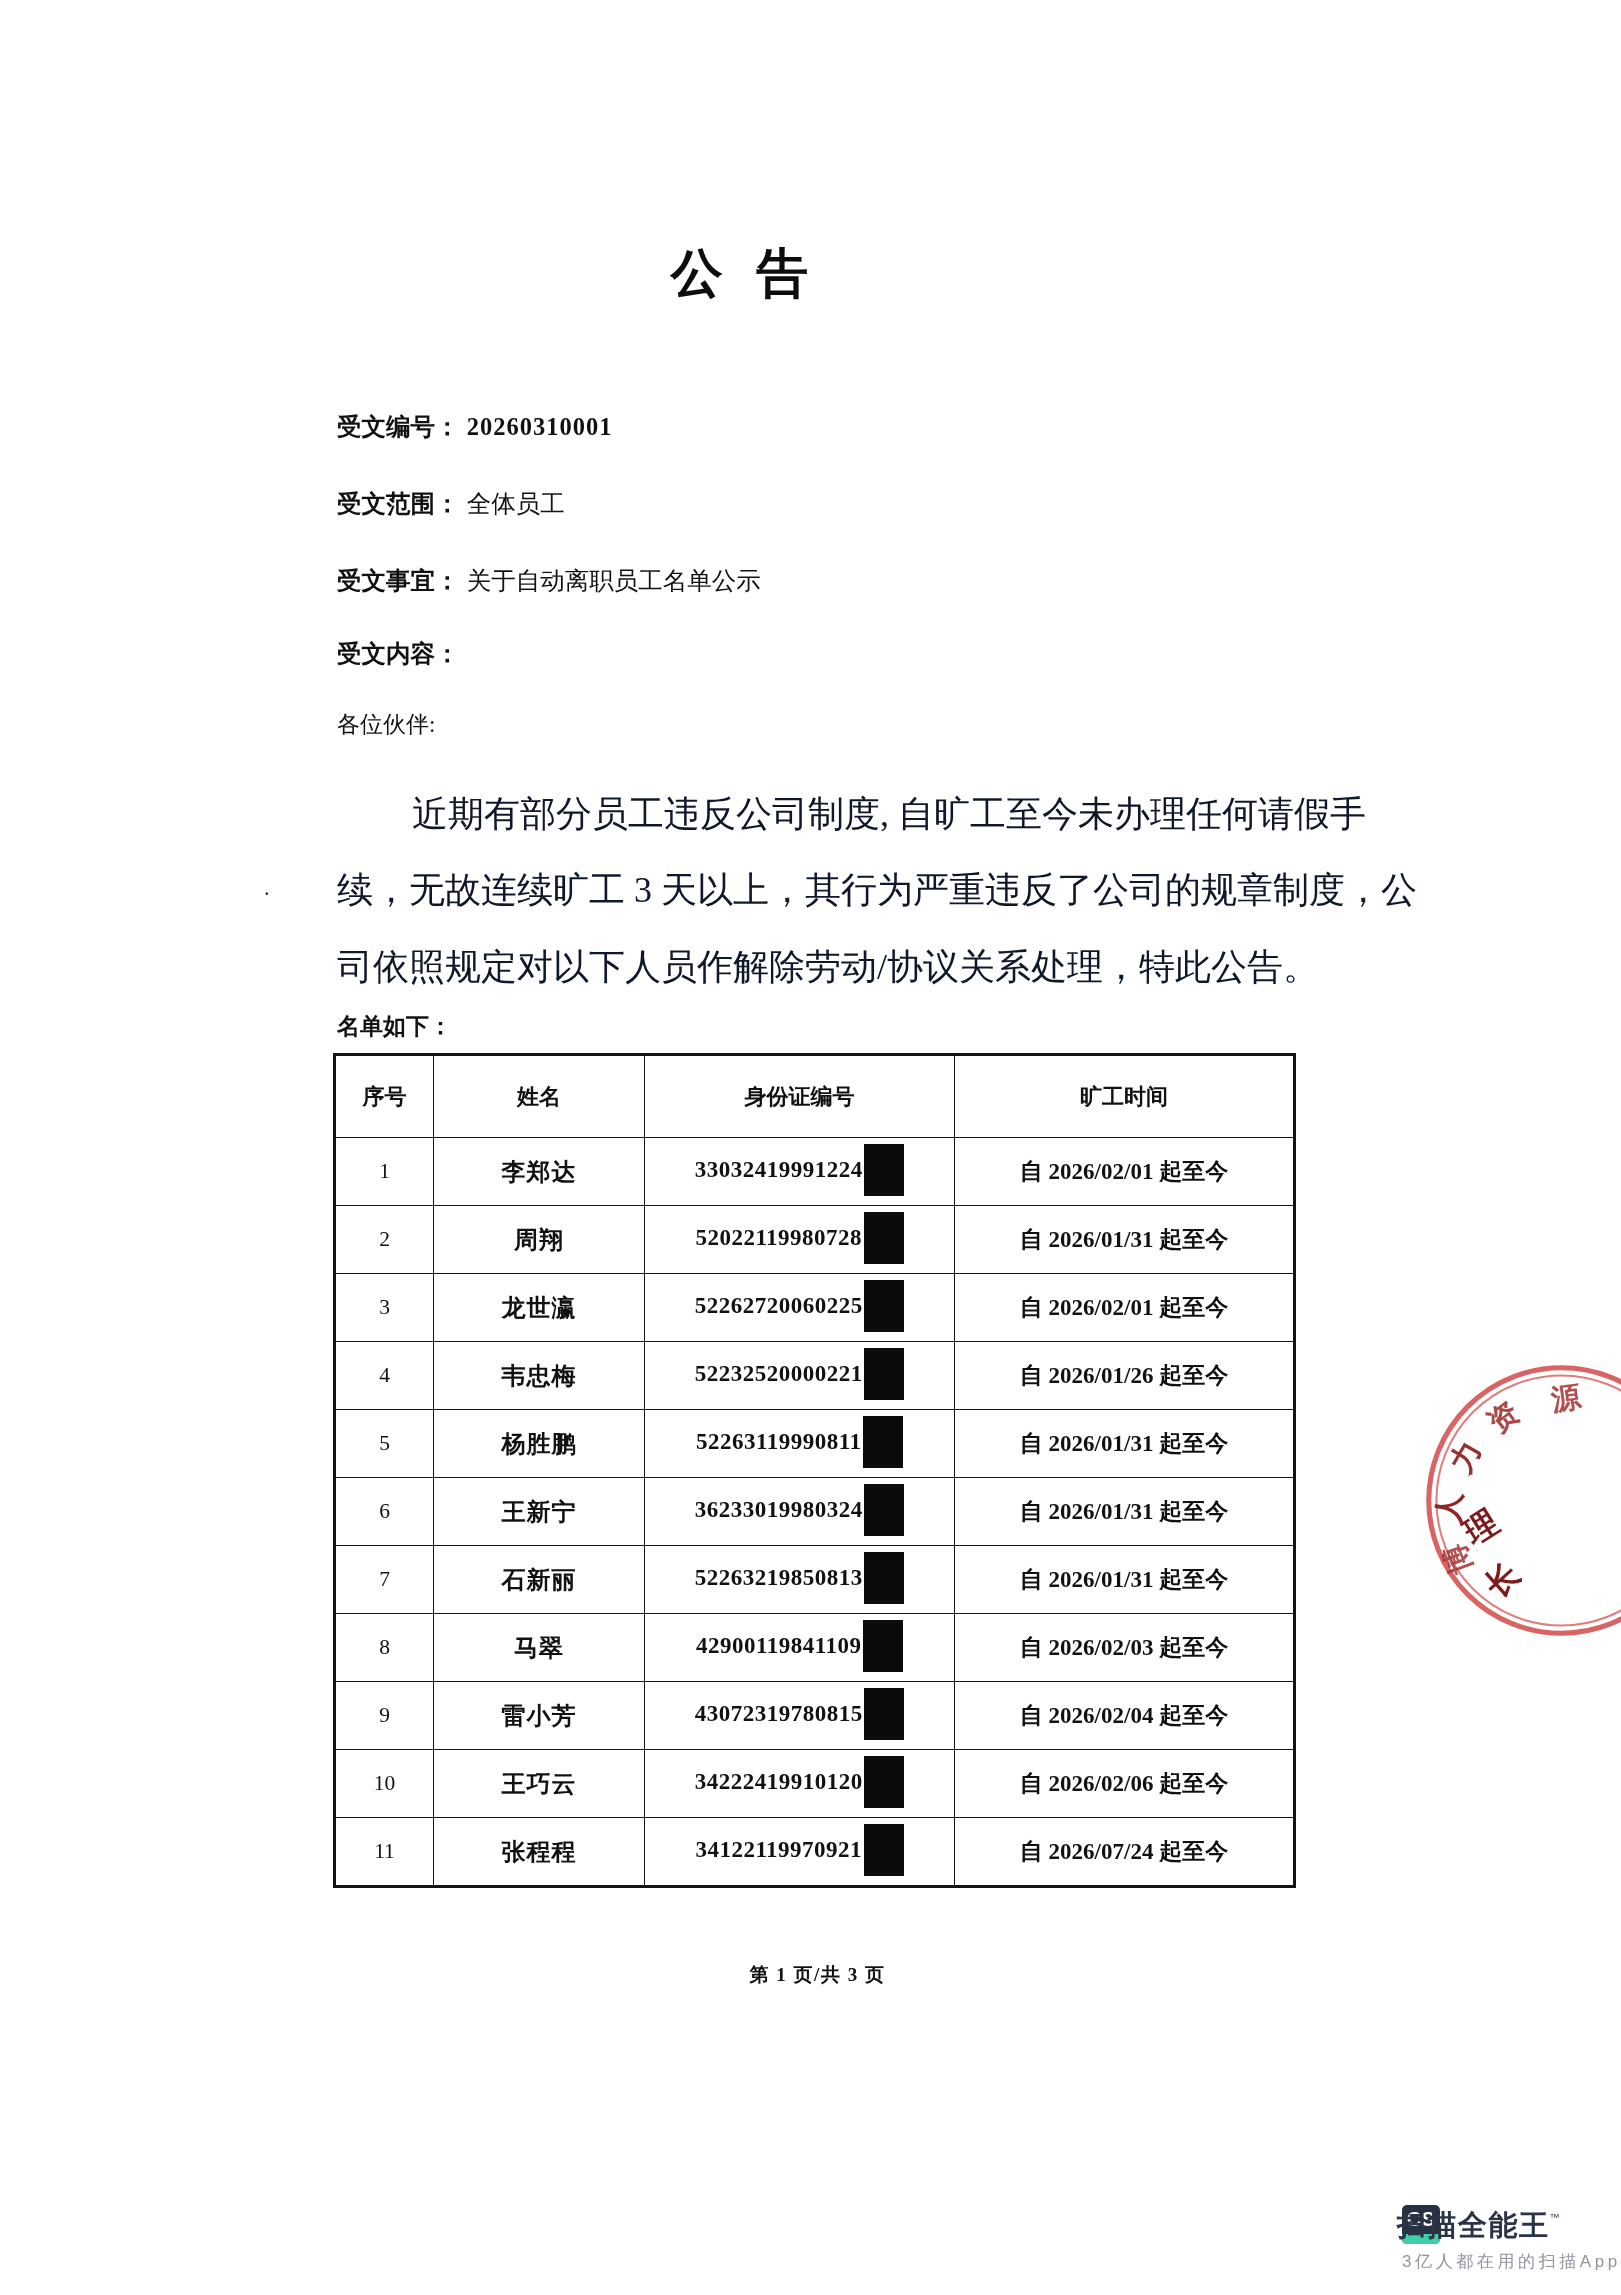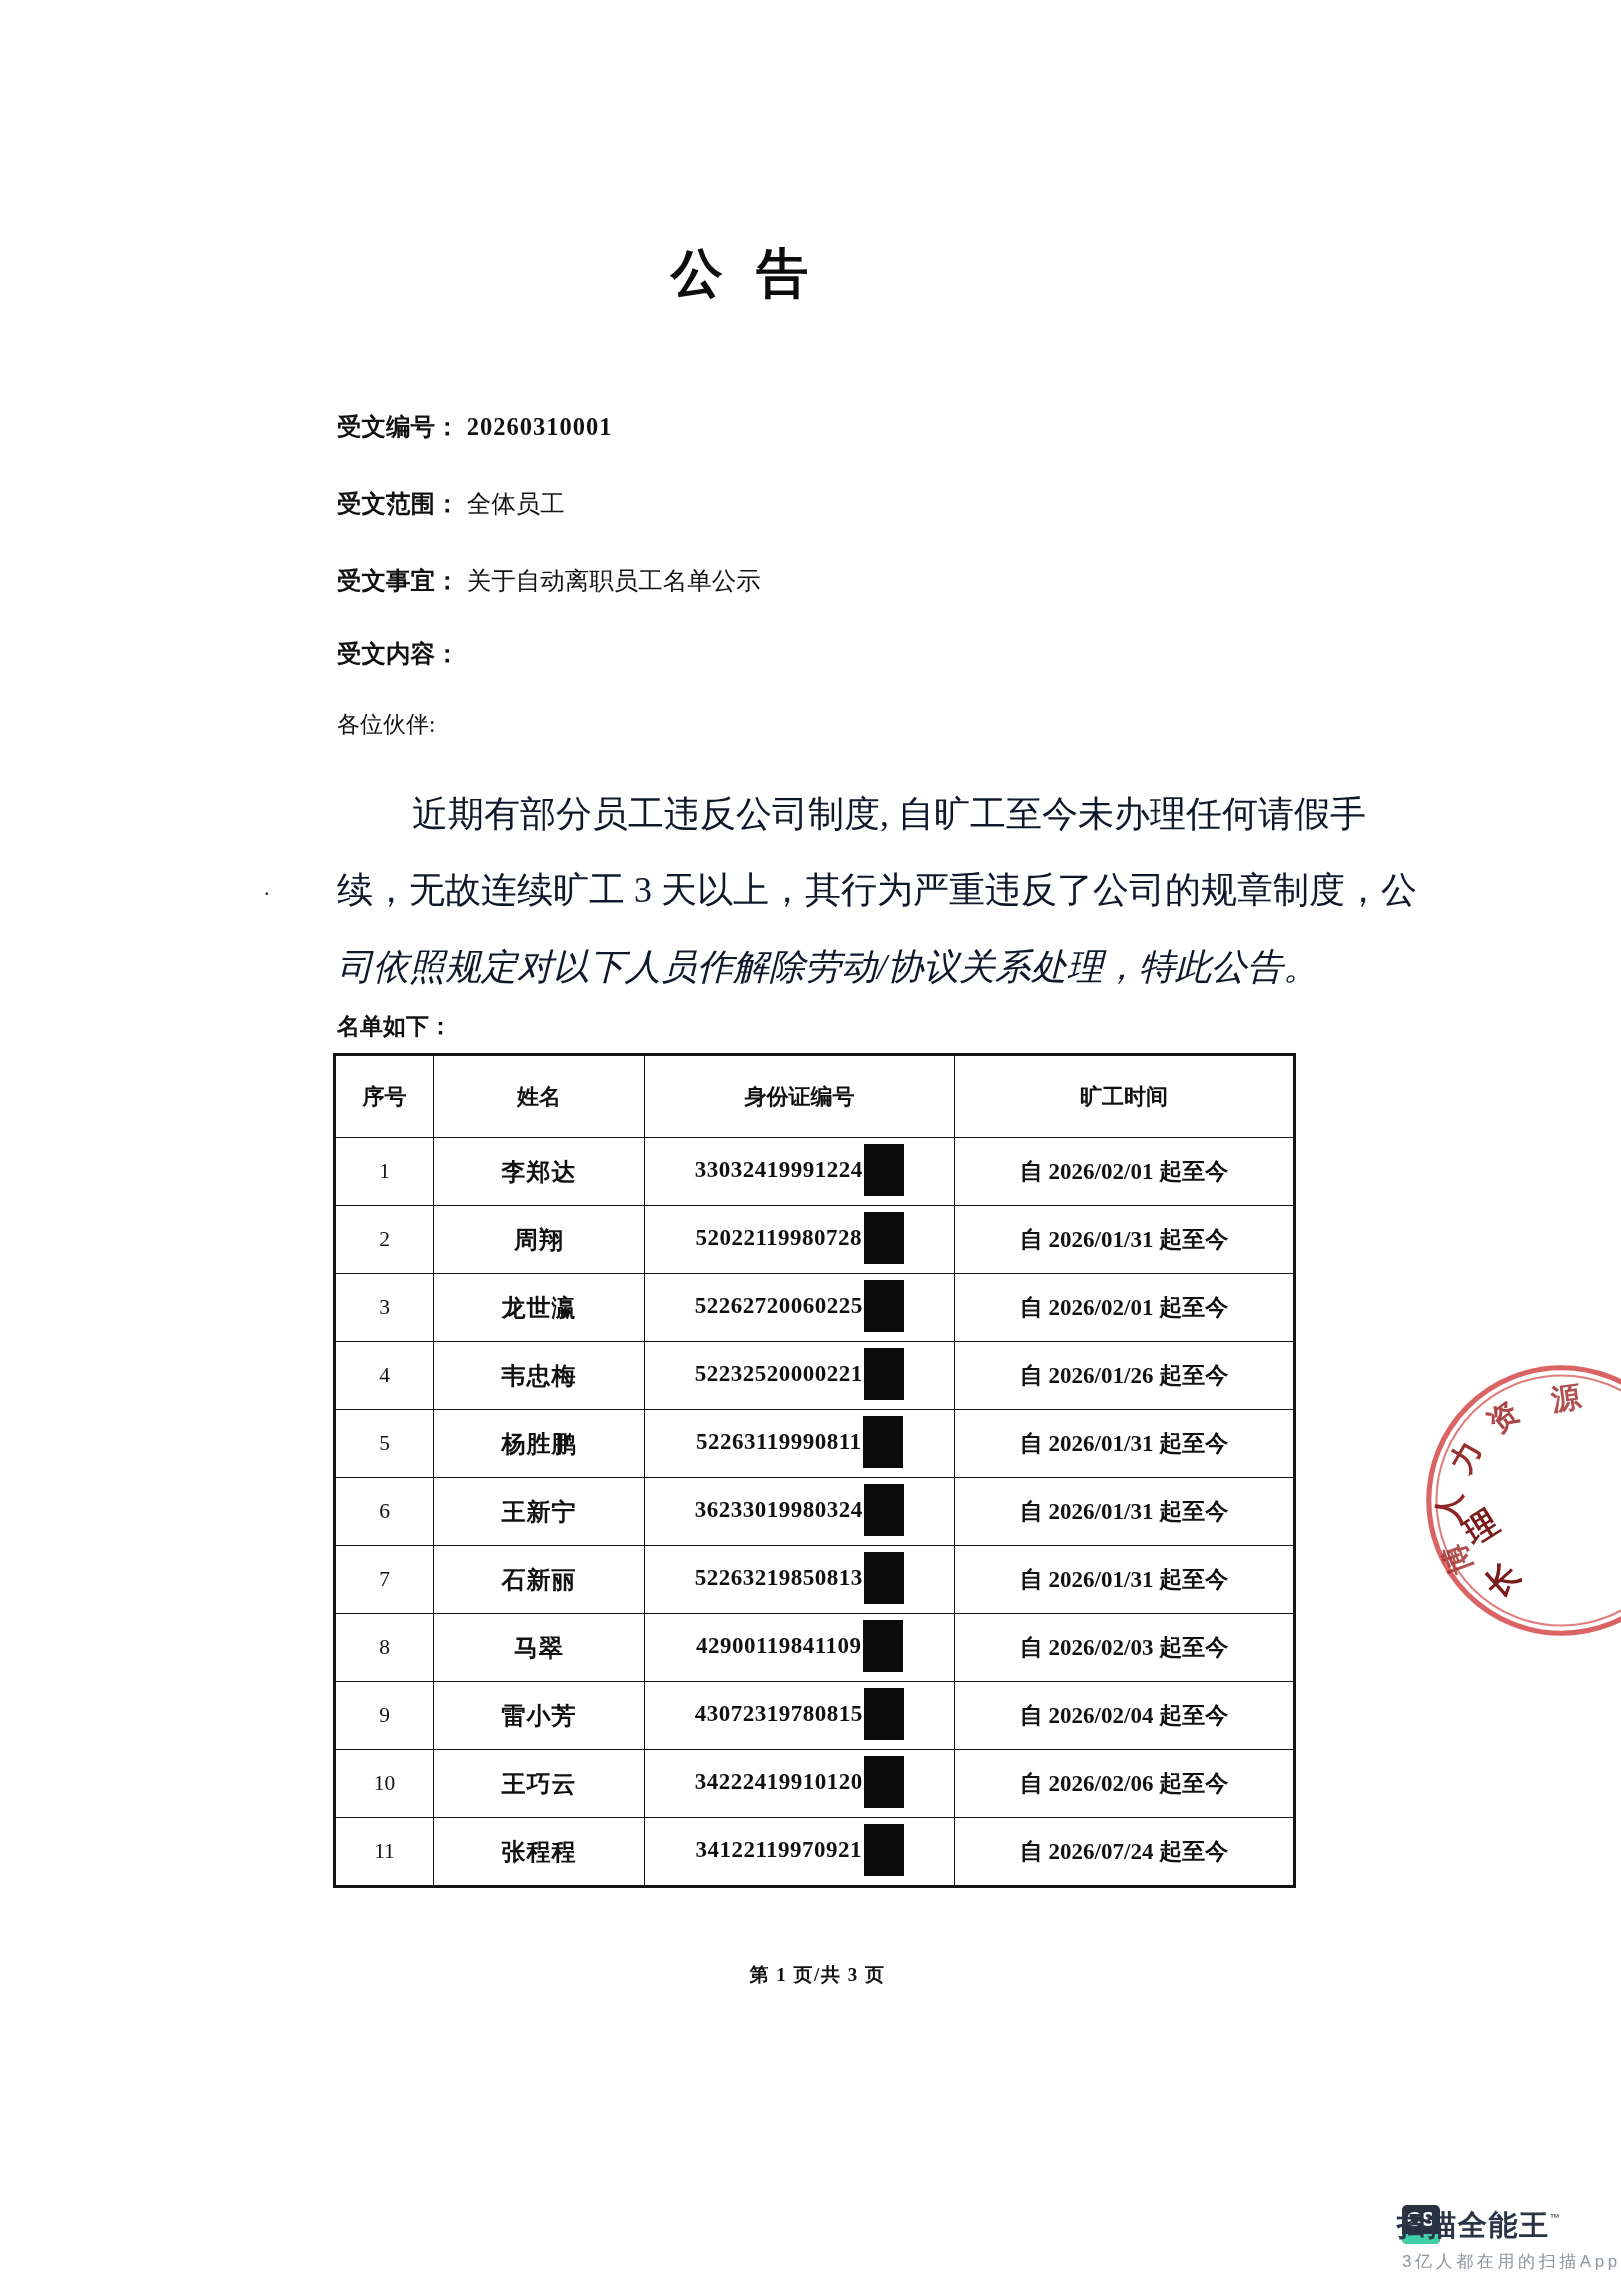--- a/index.html
+++ b/index.html
@@ -94,21 +94,21 @@
   <span class="lbl">受文事宜：</span><span class="val">关于自动离职员工名单公示</span>
 </div>
 <div class="abs field" style="top:637px;">
   <span class="lbl">受文内容：</span><span class="val"></span>
 </div>
 
 <div class="abs salutation">各位伙伴:</div>
 <div class="abs stray-dot">.</div>
 <div class="abs para-line indent" style="top:790px;">近期有部分员工违反公司制度, 自旷工至今未办理任何请假手</div>
 <div class="abs para-line" style="top:866px;">续，无故连续旷工 3 天以上，其行为严重违反了公司的规章制度，公</div>
-<div class="abs para-line" style="top:943px;font-style:italic;">司依照规定对以下人员作解除劳动/协议关系处理，特此公告。</div>
+<div class="abs para-line" style="top:943px;">司依照规定对以下人员作解除劳动/协议关系处理，特此公告。</div>
 <div class="abs list-intro">名单如下：</div>
 
 <div class="abs tbl-wrap">
   <table class="roster">
     <colgroup>
       <col style="width:99px">
         <col style="width:211px">
         <col style="width:310px">
         <col style="width:340px">
     </colgroup>

